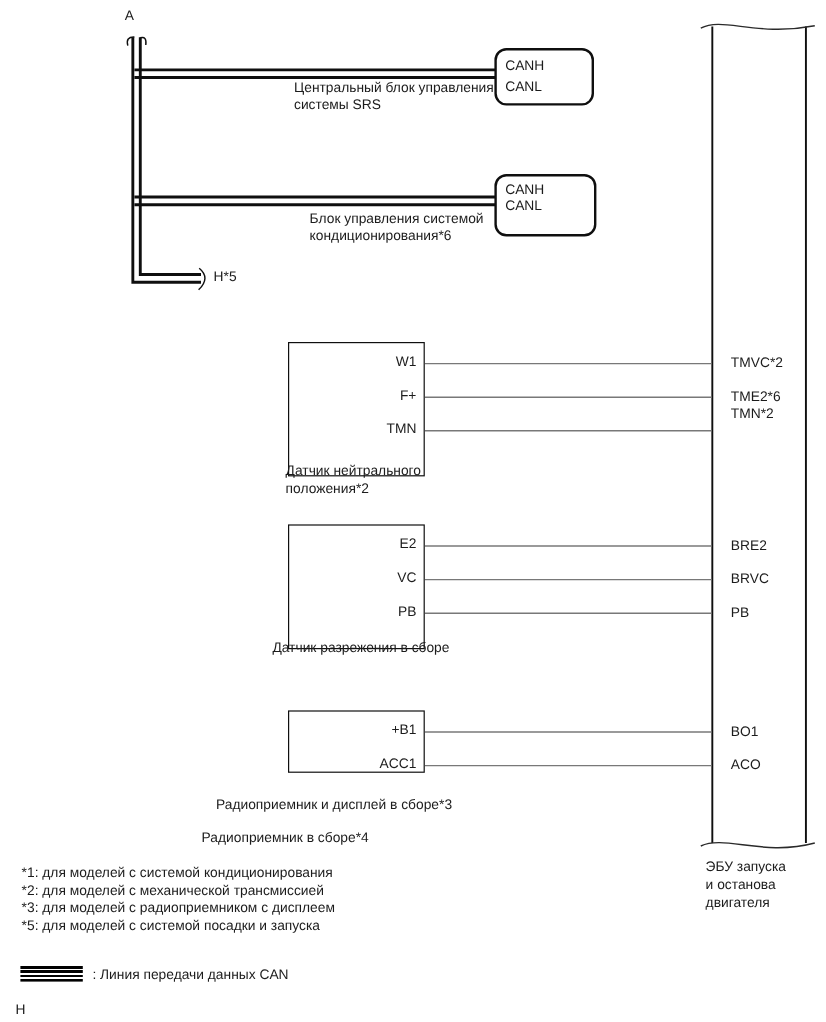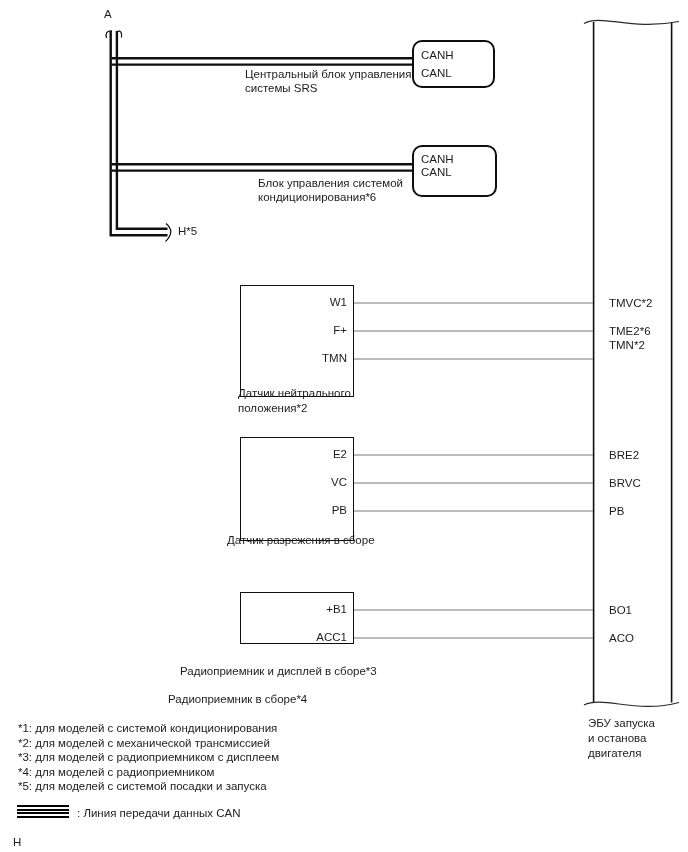--- a/index.html
+++ b/index.html
@@ -137,20 +137,19 @@
   <div class="t lh15" style="left:588px;top:716px">
     <div>ЭБУ запуска</div>
     <div>и останова</div>
     <div>двигателя</div>
   </div>
 
   <div class="t footnotes" style="left:18px;top:721px">
     <span class="footnote">*1: для моделей с системой кондиционирования</span>
     <span class="footnote">*2: для моделей с механической трансмиссией</span>
     <span class="footnote">*3: для моделей с радиоприемником с дисплеем</span>
-    <span class="footnote">*4: для моделей с радиоприемником</span>
     <span class="footnote">*5: для моделей с системой посадки и запуска</span>
   </div>
 
   <div class="legend-symbol"></div>
   <div class="t" style="left:77px;top:806px">: Линия передачи данных CAN</div>
 
 </div>
 
 </body></html>

